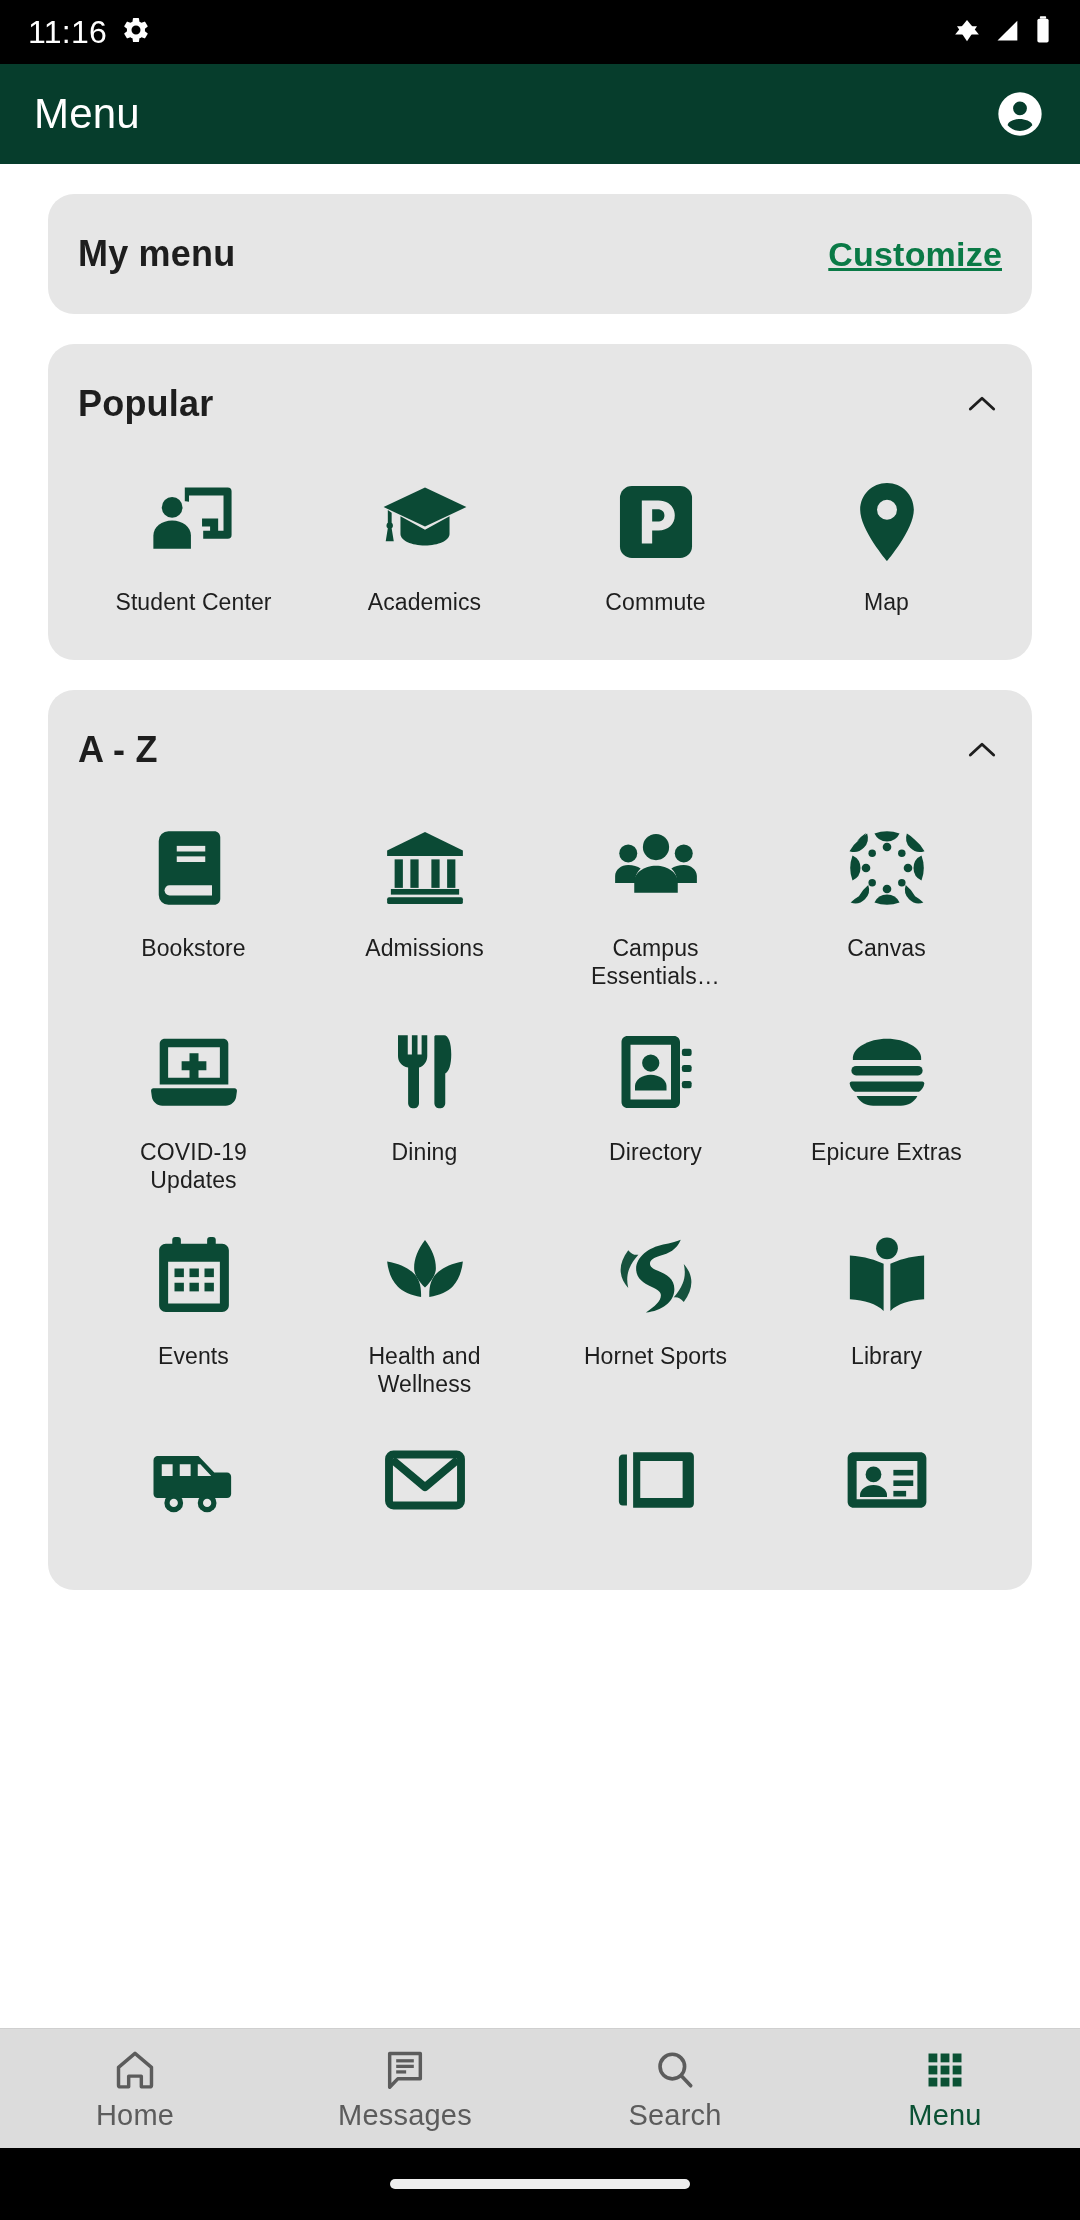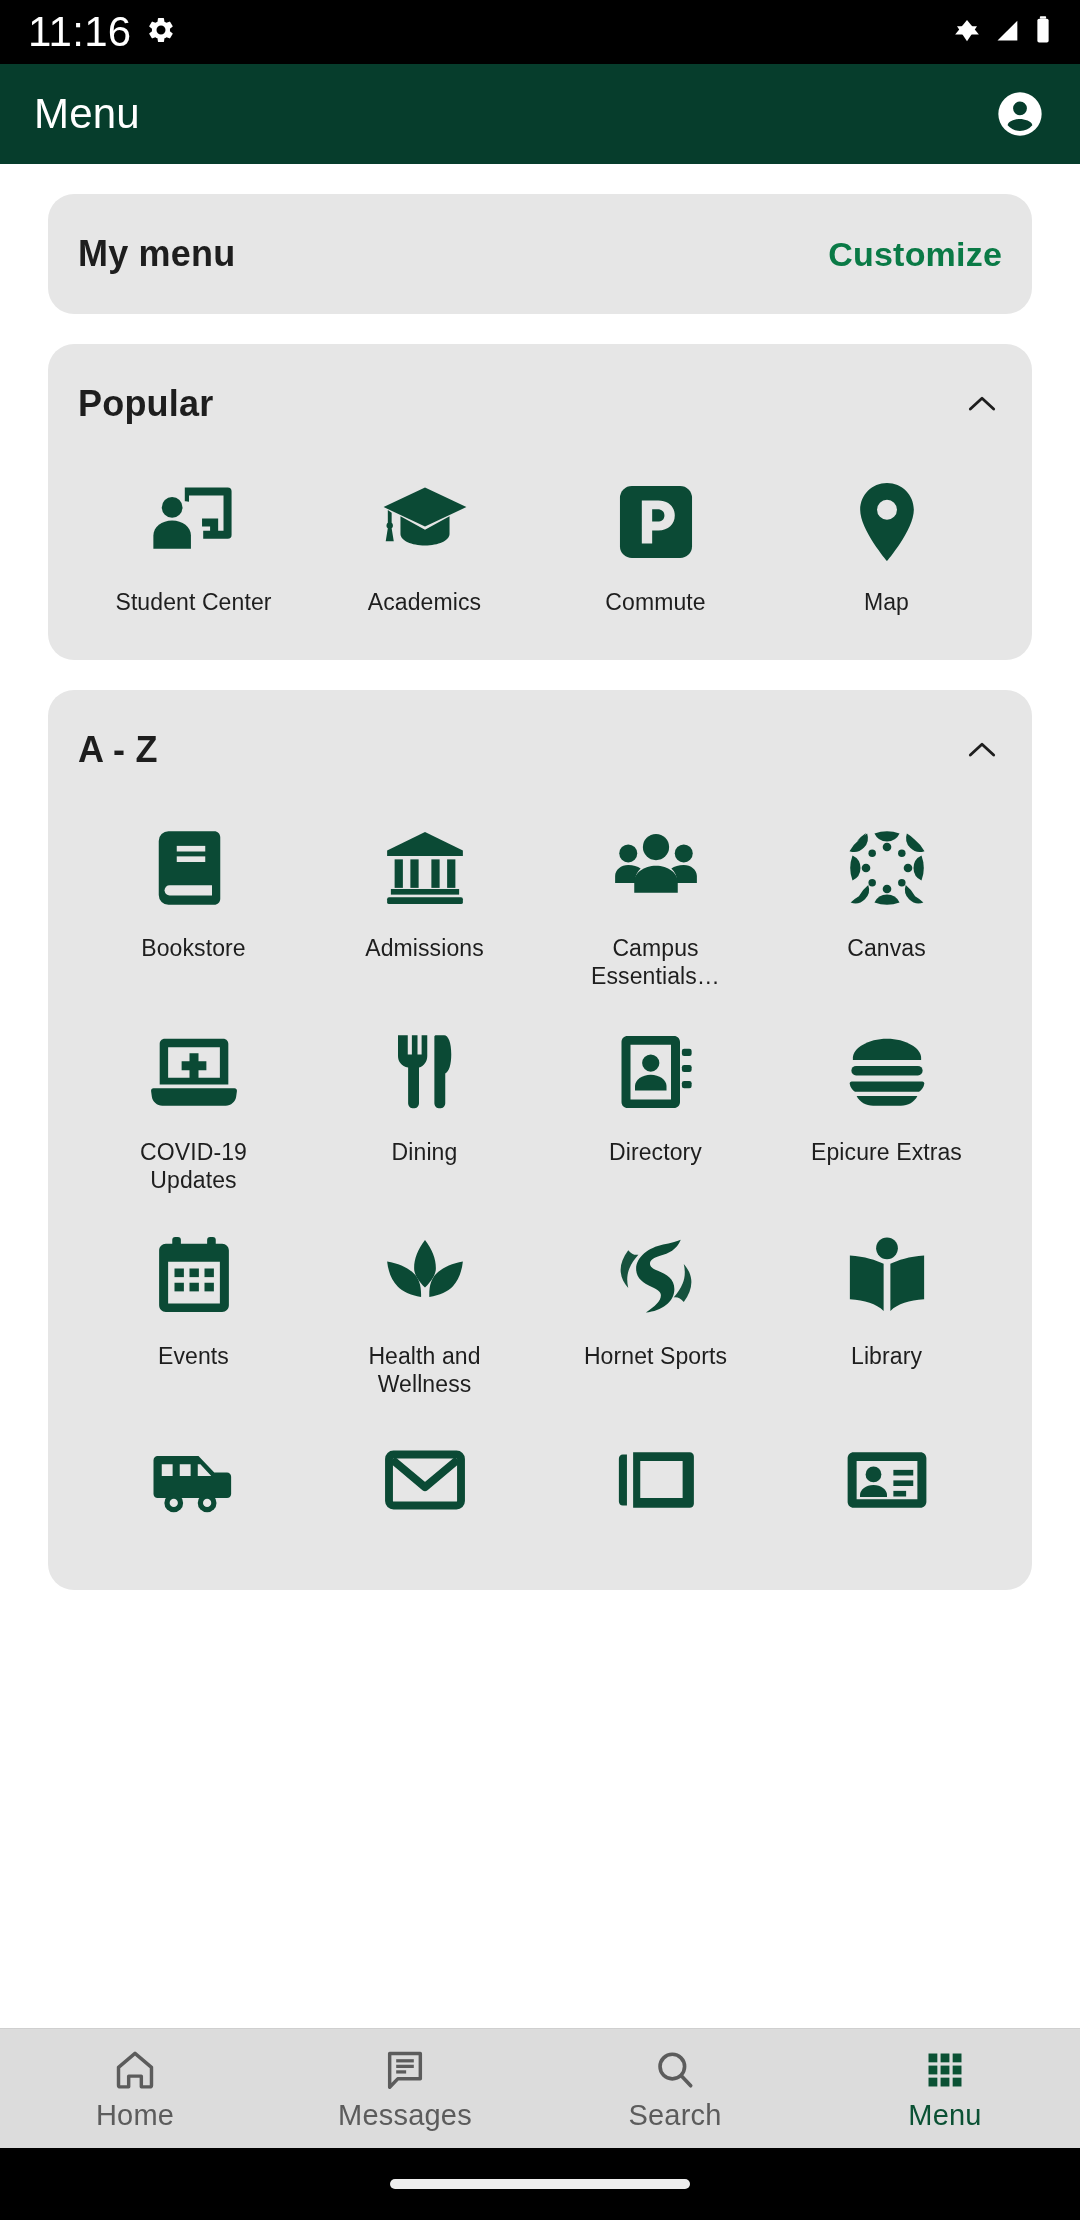--- a/index.html
+++ b/index.html
@@ -11,21 +11,21 @@
   }
   .phone { position: relative; width: 1080px; height: 2220px; background: #ffffff; display: flex; flex-direction: column; }
 
   
   .statusbar {
     height: 64px; background: #000000; color: #ffffff;
     display: flex; align-items: center; justify-content: space-between;
     padding: 0 28px; flex: 0 0 64px;
   }
   .sb-left { display: flex; align-items: center; gap: 14px; }
-  .sb-time { font-size: 42px; letter-spacing: .3px; }
+  .sb-time { font-size: 32px; letter-spacing: .3px; }
   .sb-right { display: flex; align-items: center; gap: 12px; }
 
   
   .appbar {
     height: 100px; background: #063d2c; color: #ffffff;
     display: flex; align-items: center; justify-content: space-between;
     padding: 0 34px; flex: 0 0 100px;
   }
   .appbar-title { font-size: 42px; font-weight: 400; letter-spacing: .2px; }
   .appbar-avatar { width: 52px; height: 52px; display: block; }
@@ -38,21 +38,21 @@
 
   .card {
     background: #e6e6e6; border-radius: 26px;
     margin-top: 30px; padding: 0 30px;
   }
   .card-header {
     display: flex; align-items: center; justify-content: space-between;
     height: 120px;
   }
   .card-title { font-size: 36px; font-weight: 700; color: #1e1e1e; letter-spacing: .2px; }
-  .customize-link { font-size: 34px; color: #0a7a46; font-weight: 700; letter-spacing: .2px; }
+  .customize-link { font-size: 34px; color: #0a7a46; font-weight: 700; letter-spacing: .2px; text-decoration: underline; }
   .chevron { width: 40px; height: 40px; display: block; }
 
   .tiles {
     display: grid; grid-template-columns: repeat(4, 1fr);
     row-gap: 6px; padding-bottom: 26px;
   }
   .tile {
     display: flex; flex-direction: column; align-items: center;
     padding: 10px 4px 18px;
   }

